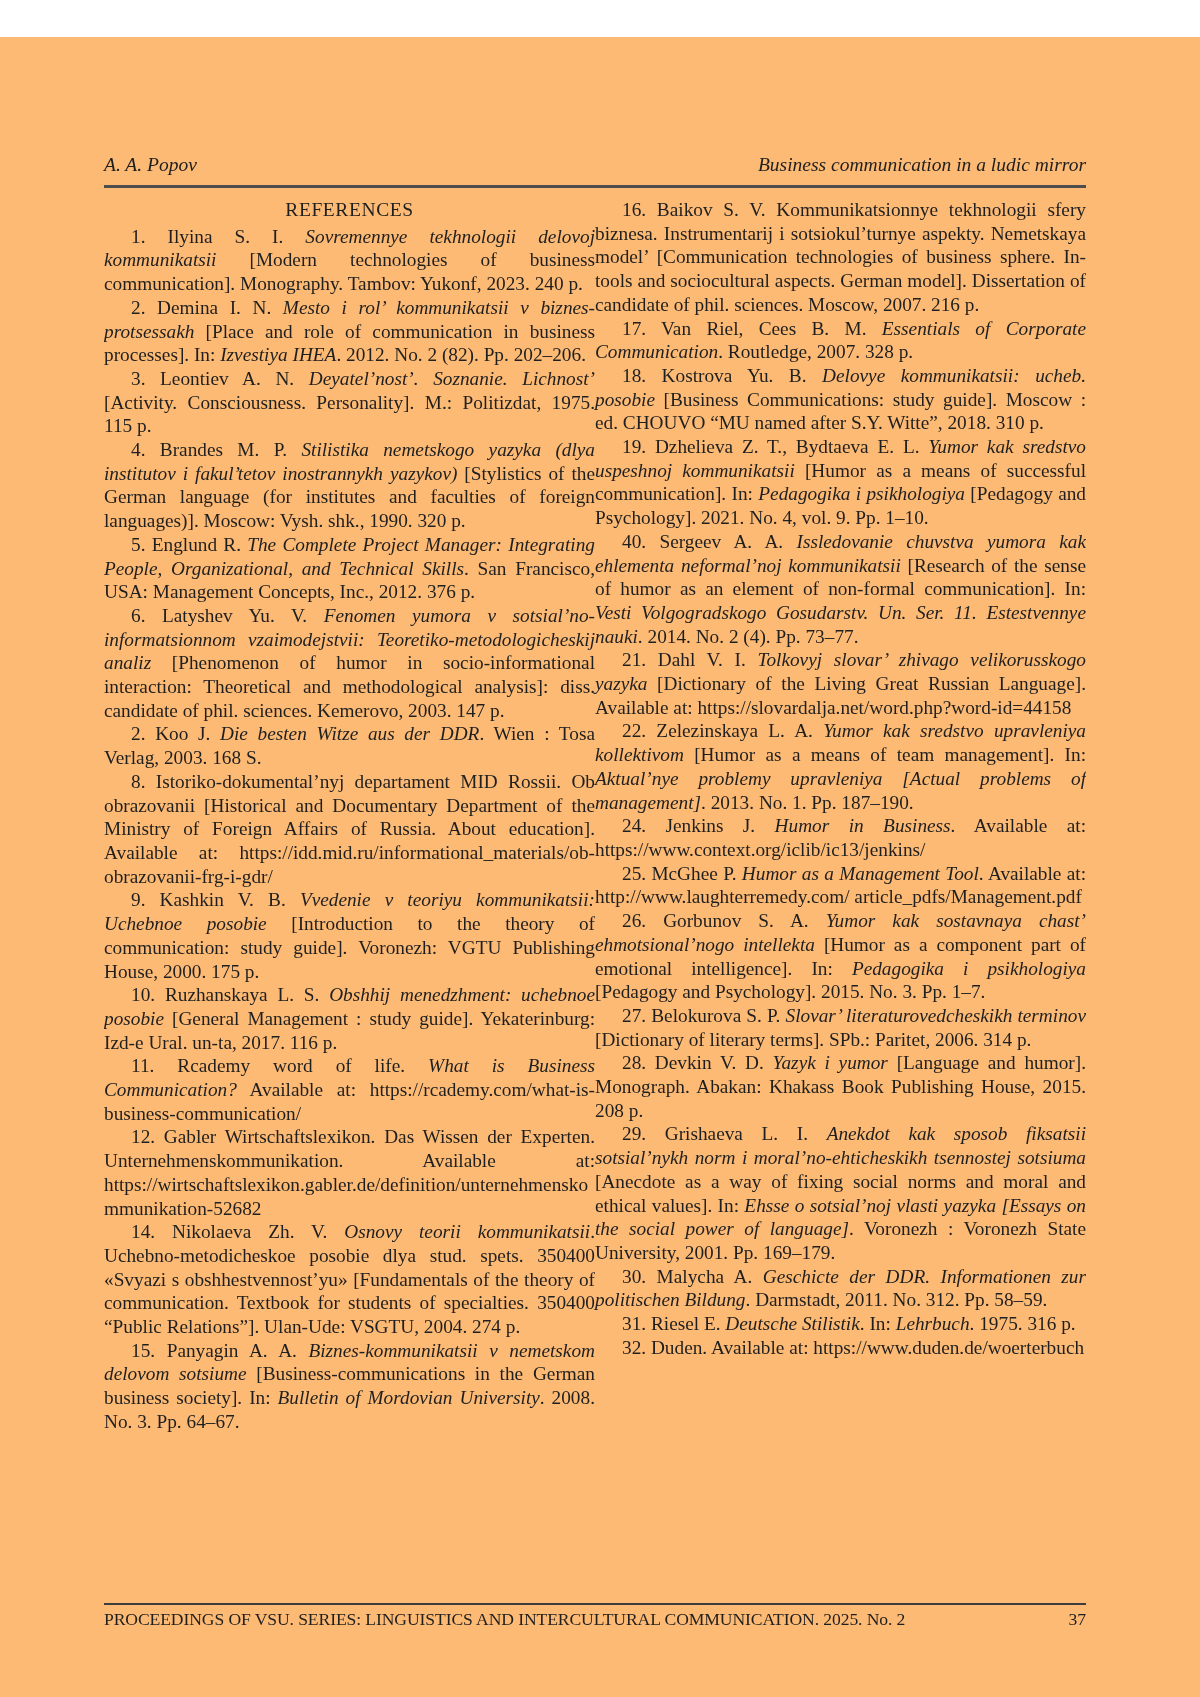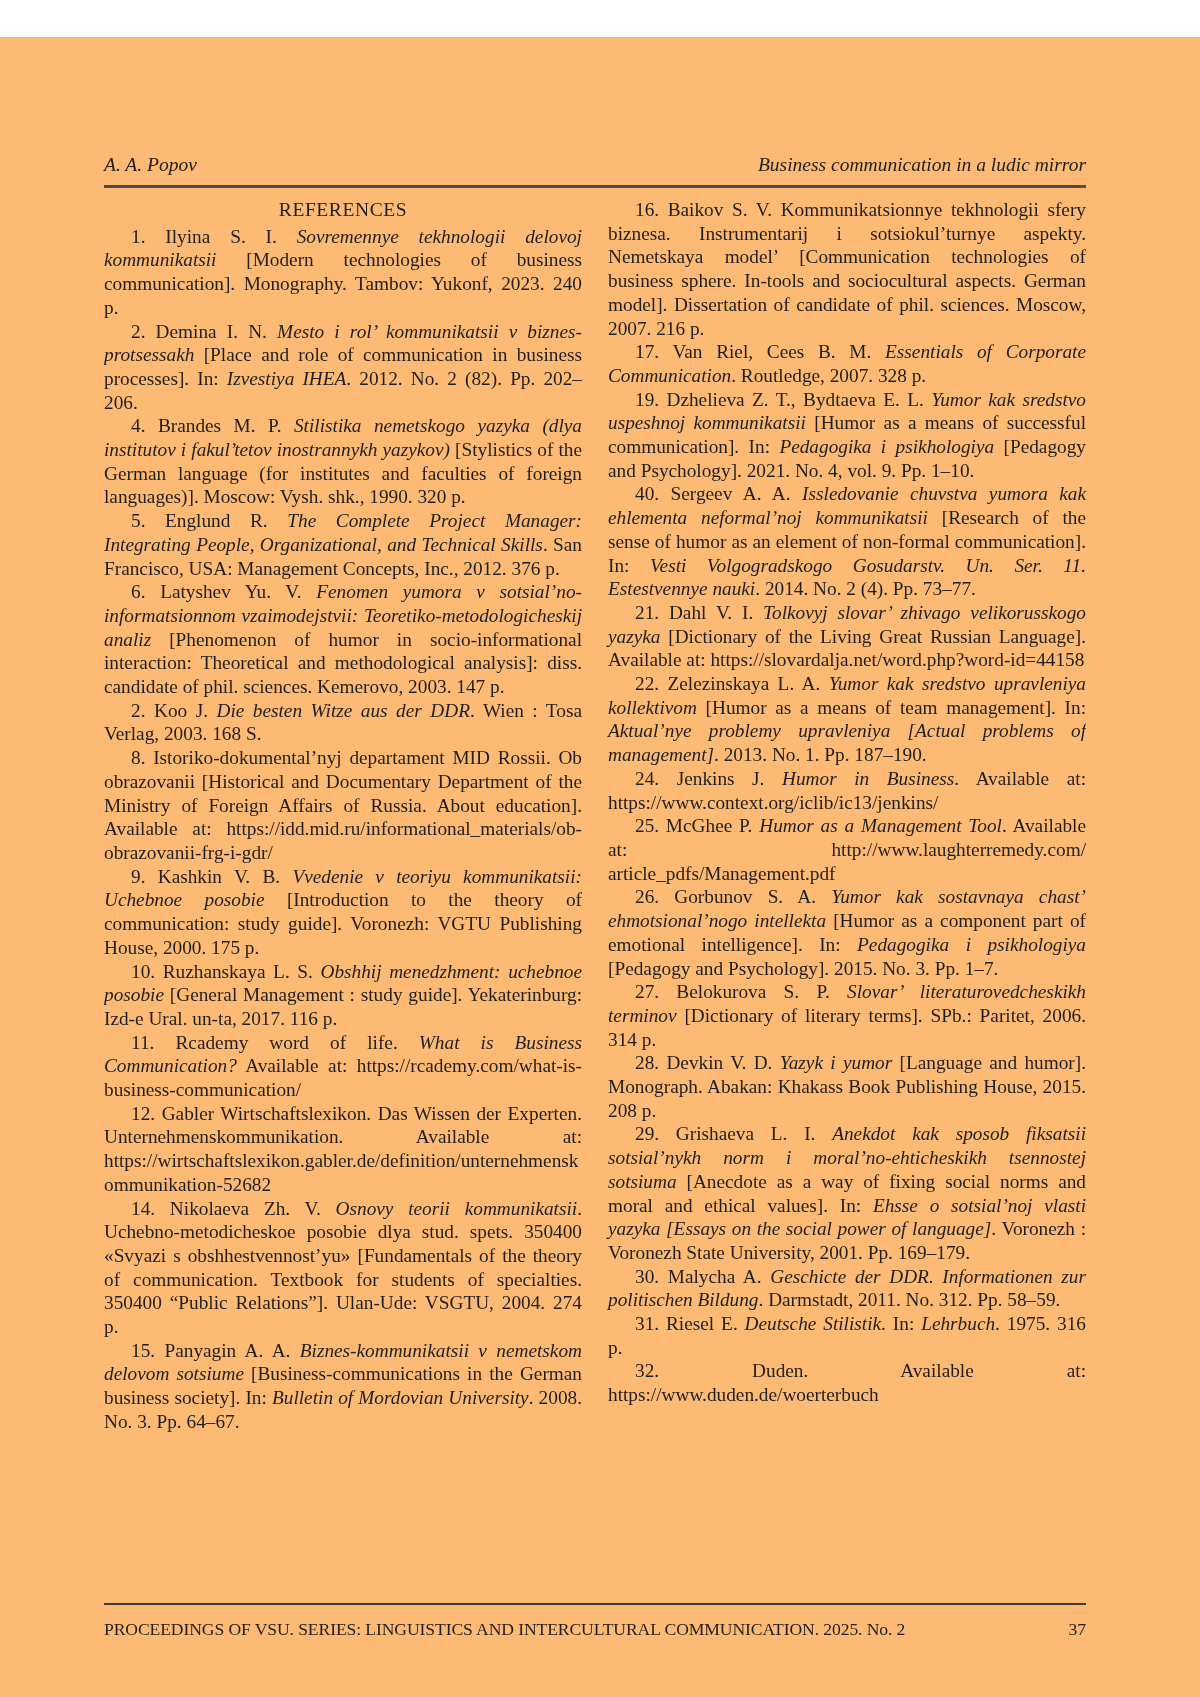--- a/index.html
+++ b/index.html
@@ -27,21 +27,20 @@
     padding-bottom: 8px;
     border-bottom: 3px solid #4d4d4d;
   }
   .content {
     position: absolute;
     left: 104px;
     right: 114px;
     top: 161px;
     bottom: 132px;
     display: flex;
-    gap: 26px;
     overflow: hidden;
   }
   .col {
     flex: 1 1 0;
     text-align: justify;
     font-size: 19.3px;
     line-height: 23.7px;
   }
   .refs-heading {
     margin: 0 0 3px 0;
@@ -56,21 +55,21 @@
     text-indent: 27px;
     overflow-wrap: anywhere;
   }
   .it { font-style: italic; }
   .page-footer {
     position: absolute;
     left: 104px;
     right: 114px;
     top: 1566px;
     border-top: 2.5px solid #3d3d3d;
-    padding-top: 14px;
+    padding-top: 4px;
     display: flex;
     justify-content: space-between;
     align-items: baseline;
     font-size: 17.6px;
     letter-spacing: -0.1px;
     white-space: nowrap;
   }
 </style>
 </head>
 <body>
@@ -81,37 +80,39 @@
     <span>A. A. Popov</span>
     <span>Business communication in a ludic mirror</span>
   </div>
 
   <div class="content">
     <div class="col">
       <p class="refs-heading">REFERENCES</p>
       <div>
           <p class="ref"><span>1. Ilyina S. I. </span><span class="it">Sovremennye tekhnologii delovoj kommunikatsii</span><span> [Modern technologies of business communication]. Monography. Tambov: Yukonf, 2023. 240 p.</span></p>
           <p class="ref"><span>2. Demina I. N. </span><span class="it">Mesto i rol’ kommunikatsii v biznes-protsessakh</span><span> [Place and role of communication in business processes]. In: </span><span class="it">Izvestiya IHEA</span><span>. 2012. No. 2 (82). Pp. 202–206.</span></p>
+          <p class="ref"><span>3. Leontiev A. N. </span><span class="it">Deyatel’nost’. Soznanie. Lichnost’</span><span> [Activity. Consciousness. Personality]. M.: Politizdat, 1975. 115 p.</span></p>
           <p class="ref"><span>4. Brandes M. P. </span><span class="it">Stilistika nemetskogo yazyka (dlya institutov i fakul’tetov inostrannykh yazykov)</span><span> [Stylistics of the German language (for institutes and faculties of foreign languages)]. Moscow: Vysh. shk., 1990. 320 p.</span></p>
           <p class="ref"><span>5. Englund R. </span><span class="it">The Complete Project Manager: Integrating People, Organizational, and Technical Skills</span><span>. San Francisco, USA: Management Concepts, Inc., 2012. 376 p.</span></p>
           <p class="ref"><span>6. Latyshev Yu. V. </span><span class="it">Fenomen yumora v sotsial’no-informatsionnom vzaimodejstvii: Teoretiko-metodologicheskij analiz</span><span> [Phenomenon of humor in socio-informational interaction: Theoretical and methodological analysis]: diss. candidate of phil. sciences. Kemerovo, 2003. 147 p.</span></p>
           <p class="ref"><span>2. Koo J. </span><span class="it">Die besten Witze aus der DDR</span><span>. Wien : Tosa Verlag, 2003. 168 S.</span></p>
           <p class="ref"><span>8. Istoriko-dokumental’nyj departament MID Rossii. Ob obrazovanii [Historical and Documentary Department of the Ministry of Foreign Affairs of Russia. About education]. Available at: https://idd.mid.ru/informational_materials/ob-obrazovanii-frg-i-gdr/</span></p>
           <p class="ref"><span>9. Kashkin V. B. </span><span class="it">Vvedenie v teoriyu kommunikatsii: Uchebnoe posobie</span><span> [Introduction to the theory of communication: study guide]. Voronezh: VGTU Publishing House, 2000. 175 p.</span></p>
           <p class="ref"><span>10. Ruzhanskaya L. S. </span><span class="it">Obshhij menedzhment: uchebnoe posobie</span><span> [General Management : study guide]. Yekaterinburg: Izd-e Ural. un-ta, 2017. 116 p.</span></p>
           <p class="ref"><span>11. Rcademy word of life. </span><span class="it">What is Business Communication?</span><span> Available at: https://rcademy.com/what-is-business-communication/</span></p>
           <p class="ref"><span>12. Gabler Wirtschaftslexikon. Das Wissen der Experten. Unternehmenskommunikation. Available at: https://wirtschaftslexikon.gabler.de/definition/unternehmenskommunikation-52682</span></p>
           <p class="ref"><span>14. Nikolaeva Zh. V. </span><span class="it">Osnovy teorii kommunikatsii</span><span>. Uchebno-metodicheskoe posobie dlya stud. spets. 350400 «Svyazi s obshhestvennost’yu» [Fundamentals of the theory of communication. Textbook for students of specialties. 350400 “Public Relations”]. Ulan-Ude: VSGTU, 2004. 274 p.</span></p>
           <p class="ref"><span>15. Panyagin A. A. </span><span class="it">Biznes-kommunikatsii v nemetskom delovom sotsiume</span><span> [Business-communications in the German business society]. In: </span><span class="it">Bulletin of Mordovian University</span><span>. 2008. No. 3. Pp. 64–67.</span></p>
         </div>
     </div>
     <div class="col">
       <div>
           <p class="ref"><span>16. Baikov S. V. Kommunikatsionnye tekhnologii sfery biznesa. Instrumentarij i sotsiokul’turnye aspekty. Nemetskaya model’ [Communication technologies of business sphere. In-tools and sociocultural aspects. German model]. Dissertation of candidate of phil. sciences. Moscow, 2007. 216 p.</span></p>
           <p class="ref"><span>17. Van Riel, Cees B. M. </span><span class="it">Essentials of Corporate Communication</span><span>. Routledge, 2007. 328 p.</span></p>
+          <p class="ref"><span>18. Kostrova Yu. B. </span><span class="it">Delovye kommunikatsii: ucheb. posobie</span><span> [Business Communications: study guide]. Moscow : ed. CHOUVO “MU named after S.Y. Witte”, 2018. 310 p.</span></p>
           <p class="ref"><span>19. Dzhelieva Z. T., Bydtaeva E. L. </span><span class="it">Yumor kak sredstvo uspeshnoj kommunikatsii</span><span> [Humor as a means of successful communication]. In: </span><span class="it">Pedagogika i psikhologiya</span><span> [Pedagogy and Psychology]. 2021. No. 4, vol. 9. Pp. 1–10.</span></p>
           <p class="ref"><span>40. Sergeev A. A. </span><span class="it">Issledovanie chuvstva yumora kak ehlementa neformal’noj kommunikatsii</span><span> [Research of the sense of humor as an element of non-formal communication]. In: </span><span class="it">Vesti Volgogradskogo Gosudarstv. Un. Ser. 11. Estestvennye nauki</span><span>. 2014. No. 2 (4). Pp. 73–77.</span></p>
           <p class="ref"><span>21. Dahl V. I. </span><span class="it">Tolkovyj slovar’ zhivago velikorusskogo yazyka</span><span> [Dictionary of the Living Great Russian Language]. Available at: https://slovardalja.net/word.php?word-id=44158</span></p>
           <p class="ref"><span>22. Zelezinskaya L. A. </span><span class="it">Yumor kak sredstvo upravleniya kollektivom</span><span> [Humor as a means of team management]. In: </span><span class="it">Aktual’nye problemy upravleniya [Actual problems of management]</span><span>. 2013. No. 1. Pp. 187–190.</span></p>
           <p class="ref"><span>24. Jenkins J. </span><span class="it">Humor in Business</span><span>. Available at: https://www.context.org/iclib/ic13/jenkins/</span></p>
           <p class="ref"><span>25. McGhee P. </span><span class="it">Humor as a Management Tool</span><span>. Available at: http://www.laughterremedy.com/ article_pdfs/Management.pdf</span></p>
           <p class="ref"><span>26. Gorbunov S. A. </span><span class="it">Yumor kak sostavnaya chast’ ehmotsional’nogo intellekta</span><span> [Humor as a component part of emotional intelligence]. In: </span><span class="it">Pedagogika i psikhologiya</span><span> [Pedagogy and Psychology]. 2015. No. 3. Pp. 1–7.</span></p>
           <p class="ref"><span>27. Belokurova S. P. </span><span class="it">Slovar’ literaturovedcheskikh terminov</span><span> [Dictionary of literary terms]. SPb.: Paritet, 2006. 314 p.</span></p>
           <p class="ref"><span>28. Devkin V. D. </span><span class="it">Yazyk i yumor</span><span> [Language and humor]. Monograph. Abakan: Khakass Book Publishing House, 2015. 208 p.</span></p>
           <p class="ref"><span>29. Grishaeva L. I. </span><span class="it">Anekdot kak sposob fiksatsii sotsial’nykh norm i moral’no-ehticheskikh tsennostej sotsiuma</span><span> [Anecdote as a way of fixing social norms and moral and ethical values]. In: </span><span class="it">Ehsse o sotsial’noj vlasti yazyka [Essays on the social power of language]</span><span>. Voronezh : Voronezh State University, 2001. Pp. 169–179.</span></p>

